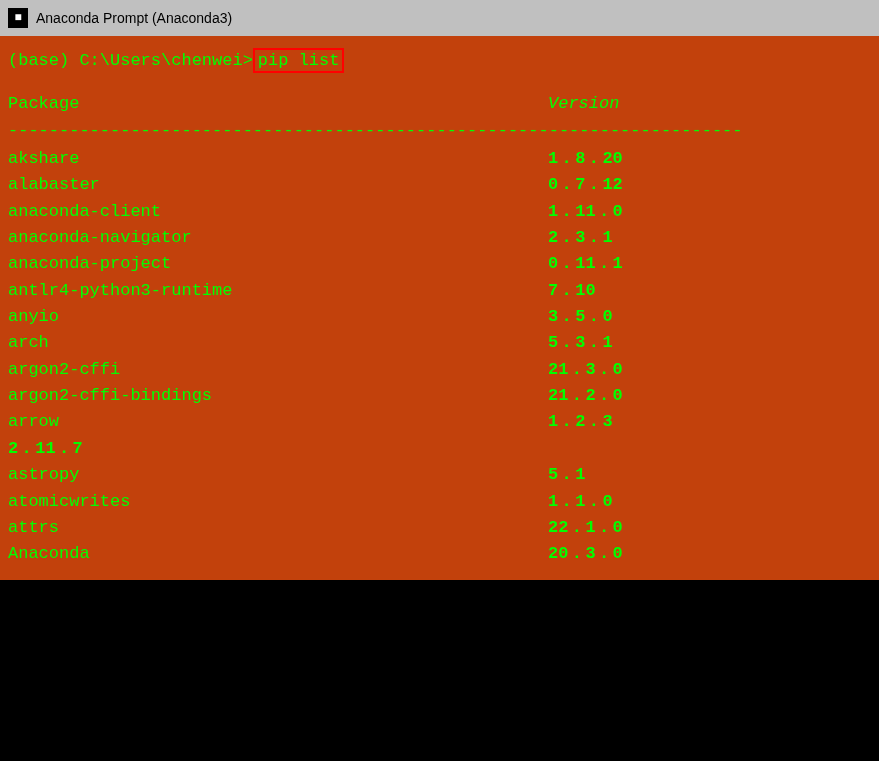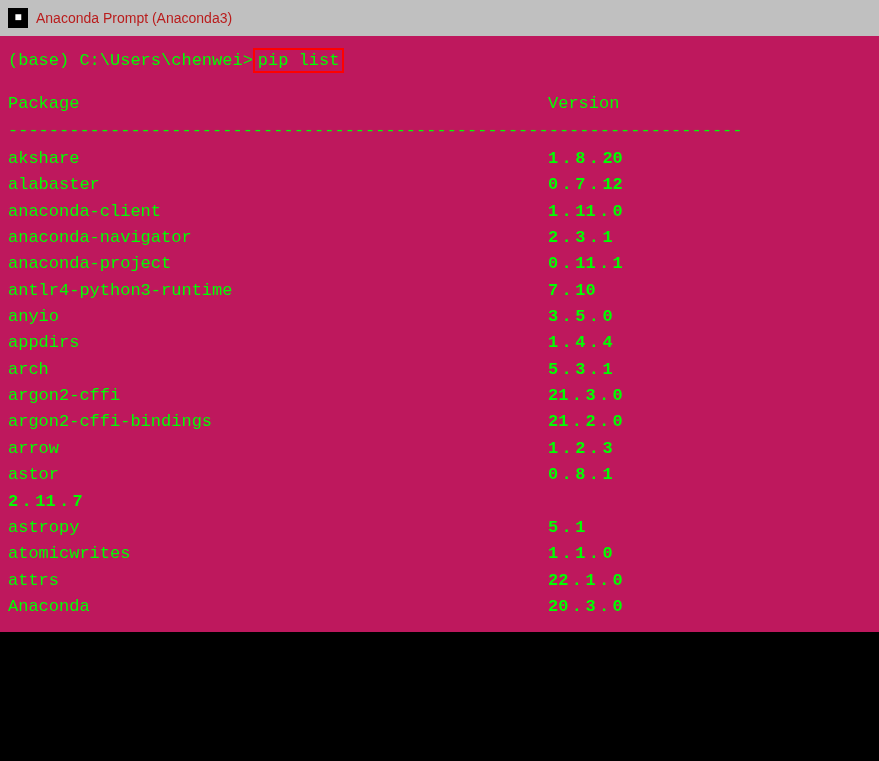--- a/index.html
+++ b/index.html
@@ -30,26 +30,26 @@
       height: 20px;
       background: #000;
       display: flex;
       align-items: center;
       justify-content: center;
     }
 
     .title-bar-text {
       font-family: 'Segoe UI', Arial, sans-serif;
       font-size: 14px;
-      color: #b91c1c;
+      color: #000000;
       font-weight: normal;
     }
 
     .terminal-body {
-      background: #be185d;
+      background: #c2410c;
       padding: 12px 8px;
       color: #00ff00;
       font-size: 17px;
       line-height: 1.55;
     }
 
     .prompt-line {
       margin-bottom: 4px;
     }
 
@@ -69,20 +69,21 @@
       margin-top: 17px;
     }
 
     .col-package {
       width: 540px;
       color: #00ff00;
     }
 
     .col-version {
       color: #00ff00;
+      font-style: italic;
     }
 
     .divider {
       color: #00ff00;
       letter-spacing: 0px;
       margin-bottom: 2px;
     }
 
     .package-row {
       display: flex;
@@ -143,42 +144,34 @@
       </div>
       <div class="package-row">
         <span class="pkg-name">antlr4-python3-runtime</span>
         <span class="pkg-version">7 . 10</span>
       </div>
       <div class="package-row">
         <span class="pkg-name">anyio</span>
         <span class="pkg-version">3 . 5 . 0</span>
       </div>
       <div class="package-row">
-        <span class="pkg-name">appdirs</span>
-        <span class="pkg-version">1 . 4 . 4</span>
-      </div>
-      <div class="package-row">
         <span class="pkg-name">arch</span>
         <span class="pkg-version">5 . 3 . 1</span>
       </div>
       <div class="package-row">
         <span class="pkg-name">argon2-cffi</span>
         <span class="pkg-version">21 . 3 . 0</span>
       </div>
       <div class="package-row">
         <span class="pkg-name">argon2-cffi-bindings</span>
         <span class="pkg-version">21 . 2 . 0</span>
       </div>
       <div class="package-row">
         <span class="pkg-name">arrow</span>
         <span class="pkg-version">1 . 2 . 3</span>
-      </div>
-      <div class="package-row">
-        <span class="pkg-name">astor</span>
-        <span class="pkg-version">0 . 8 . 1</span>
       </div>
       <div class="package-row">
         <span class="pkg-version">2 . 11 . 7</span>
       </div>
       <div class="package-row">
         <span class="pkg-name">astropy</span>
         <span class="pkg-version">5 . 1</span>
       </div>
       <div class="package-row">
         <span class="pkg-name">atomicwrites</span>

